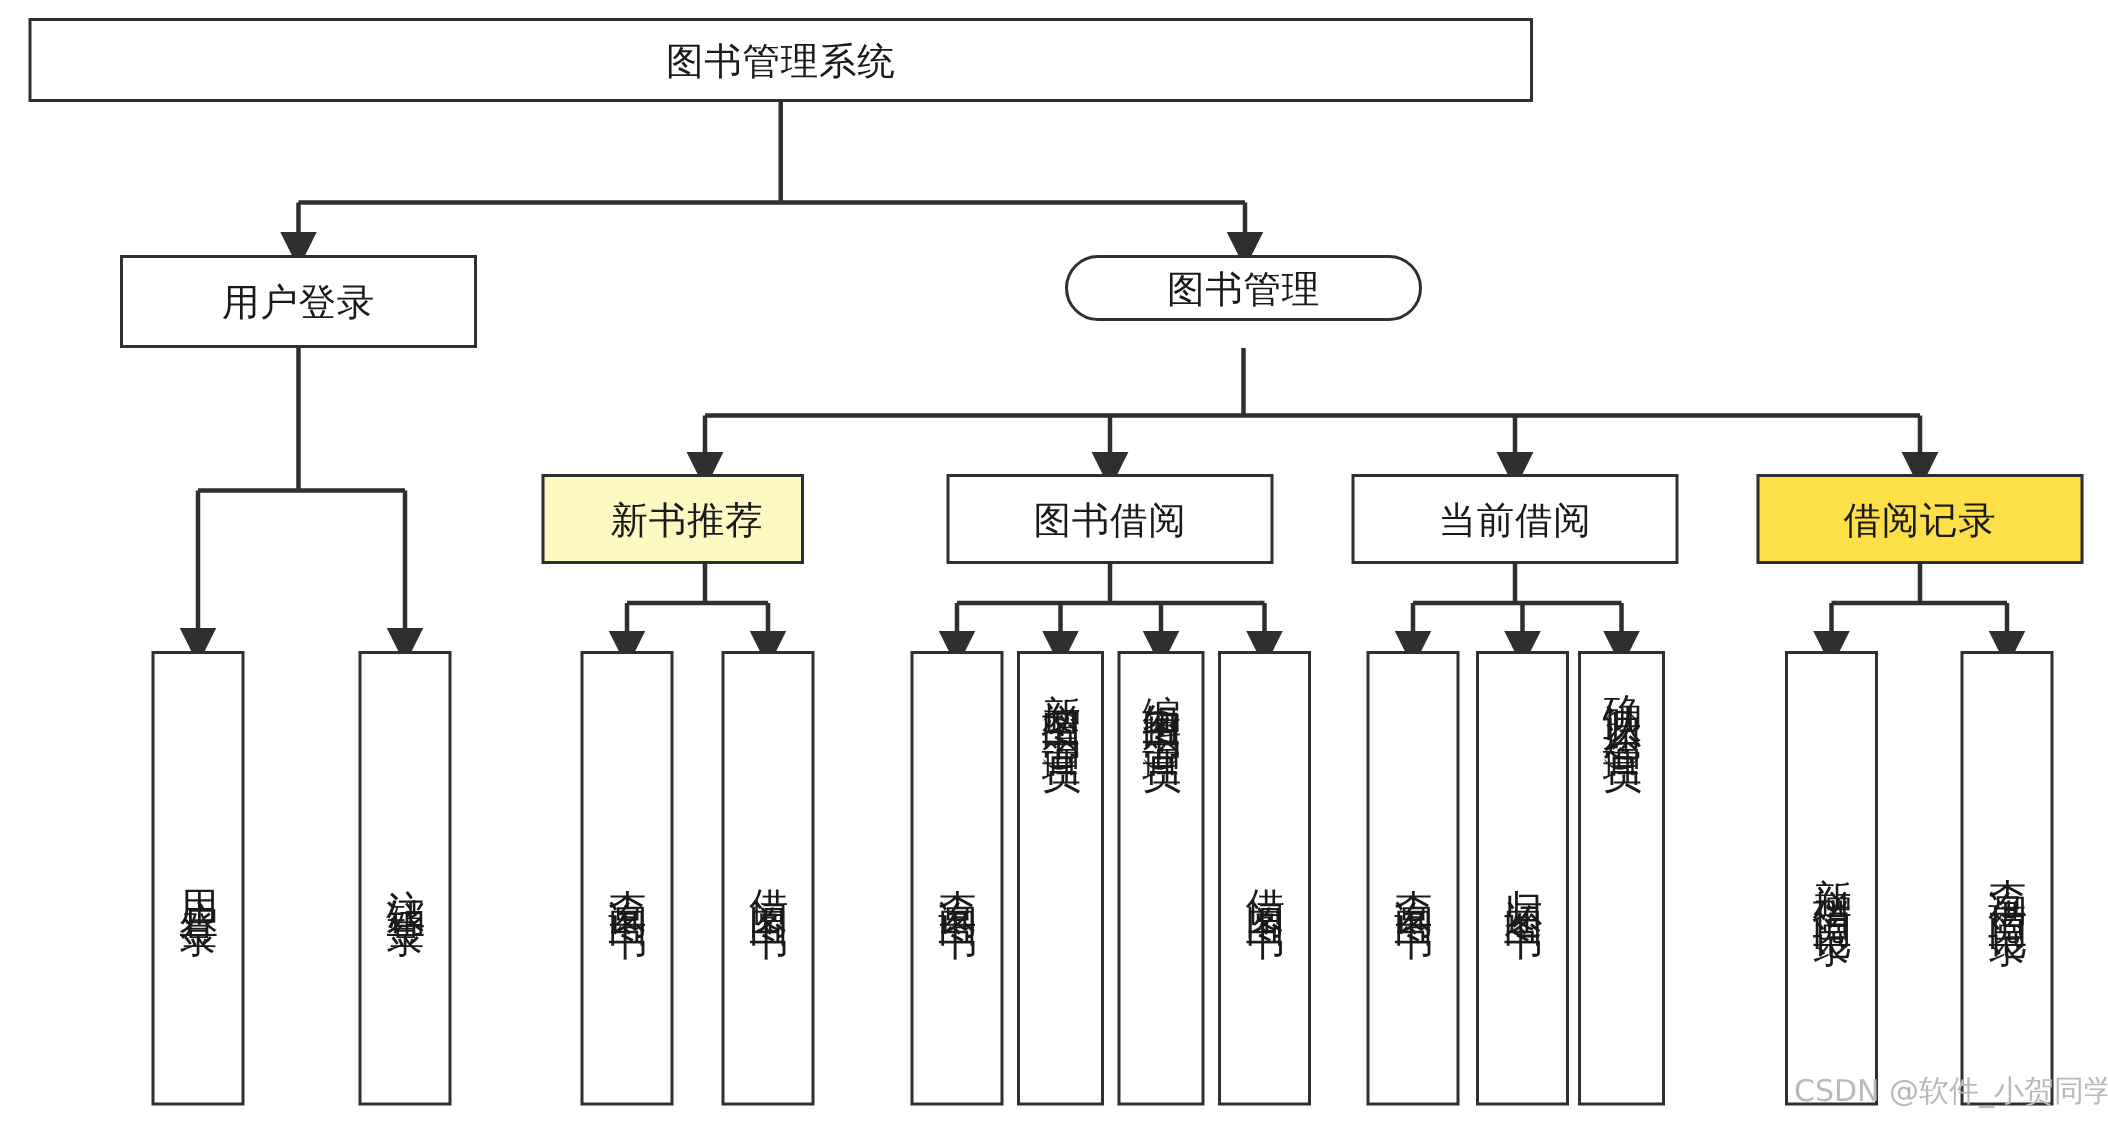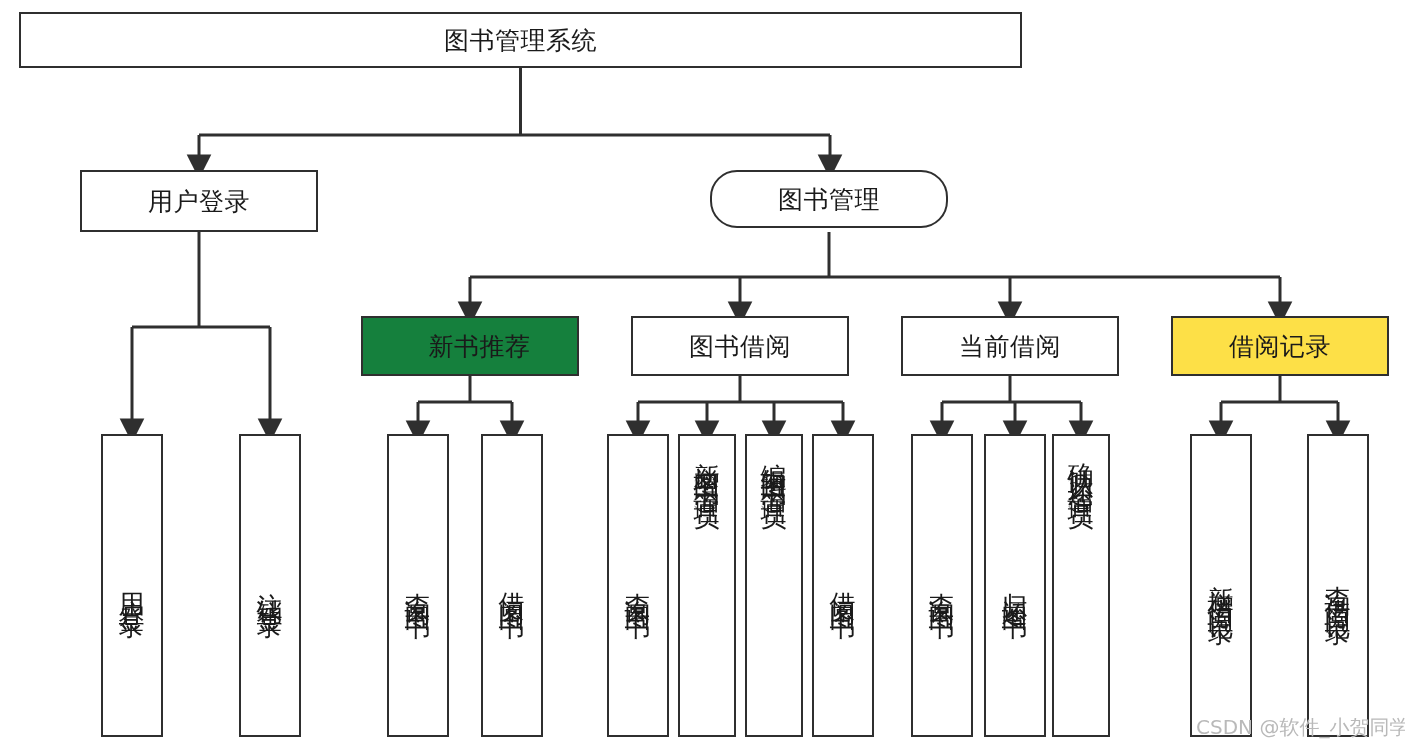--- a/index.html
+++ b/index.html
@@ -147,25 +147,25 @@
     </g>
   </svg>
 
   <div class="node h root" style="left: 19px; top: 12px; width: 1003px; height: 56px; border-color: rgb(47, 47, 47); background: rgb(255, 255, 255);">
     <span class="lbl" style="color: rgb(26, 26, 26);">图书管理系统</span>
   </div>
 
   <div class="node h" style="left: 80px; top: 170px; width: 238px; height: 62px; border-color: rgb(47, 47, 47); background: rgb(255, 255, 255);">
     <span class="lbl" style="color: rgb(26, 26, 26);">用户登录</span>
   </div>
-  <div class="node h" style="left: 710px; top: 170px; width: 238px; height: 58px; border-color: rgb(47, 47, 47); background: rgb(255, 255, 255); border-radius: 27px;">
+  <div class="node h" style="left: 710px; top: 170px; width: 238px; height: 44px; border-color: rgb(47, 47, 47); background: rgb(255, 255, 255); border-radius: 27px;">
     <span class="lbl" style="color: rgb(26, 26, 26);">图书管理</span>
   </div>
 
-  <div class="node h" style="left: 361px; top: 316px; width: 218px; height: 60px; border-color: rgb(47, 47, 47); background: #15803d; padding-left: 19px;">
+  <div class="node h" style="left: 361px; top: 316px; width: 175px; height: 60px; border-color: rgb(47, 47, 47); background: #fef9c3; padding-left: 19px;">
     <span class="lbl" style="color: rgb(26, 26, 26);">新书推荐</span>
   </div>
   <div class="node h" style="left: 631px; top: 316px; width: 218px; height: 60px; border-color: rgb(47, 47, 47); background: rgb(255, 255, 255);">
     <span class="lbl" style="color: rgb(26, 26, 26); text-align: right;">图书借阅</span>
   </div>
   <div class="node h" style="left: 901px; top: 316px; width: 218px; height: 60px; border-color: rgb(47, 47, 47); background: rgb(255, 255, 255);">
     <span class="lbl" style="color: rgb(26, 26, 26); text-align: center;">当前借阅</span>
   </div>
   <div class="node h" style="left: 1171px; top: 316px; width: 218px; height: 60px; border-color: rgb(47, 47, 47); background: #fde047;">
     <span class="lbl" style="color: rgb(26, 26, 26);">借阅记录</span>

